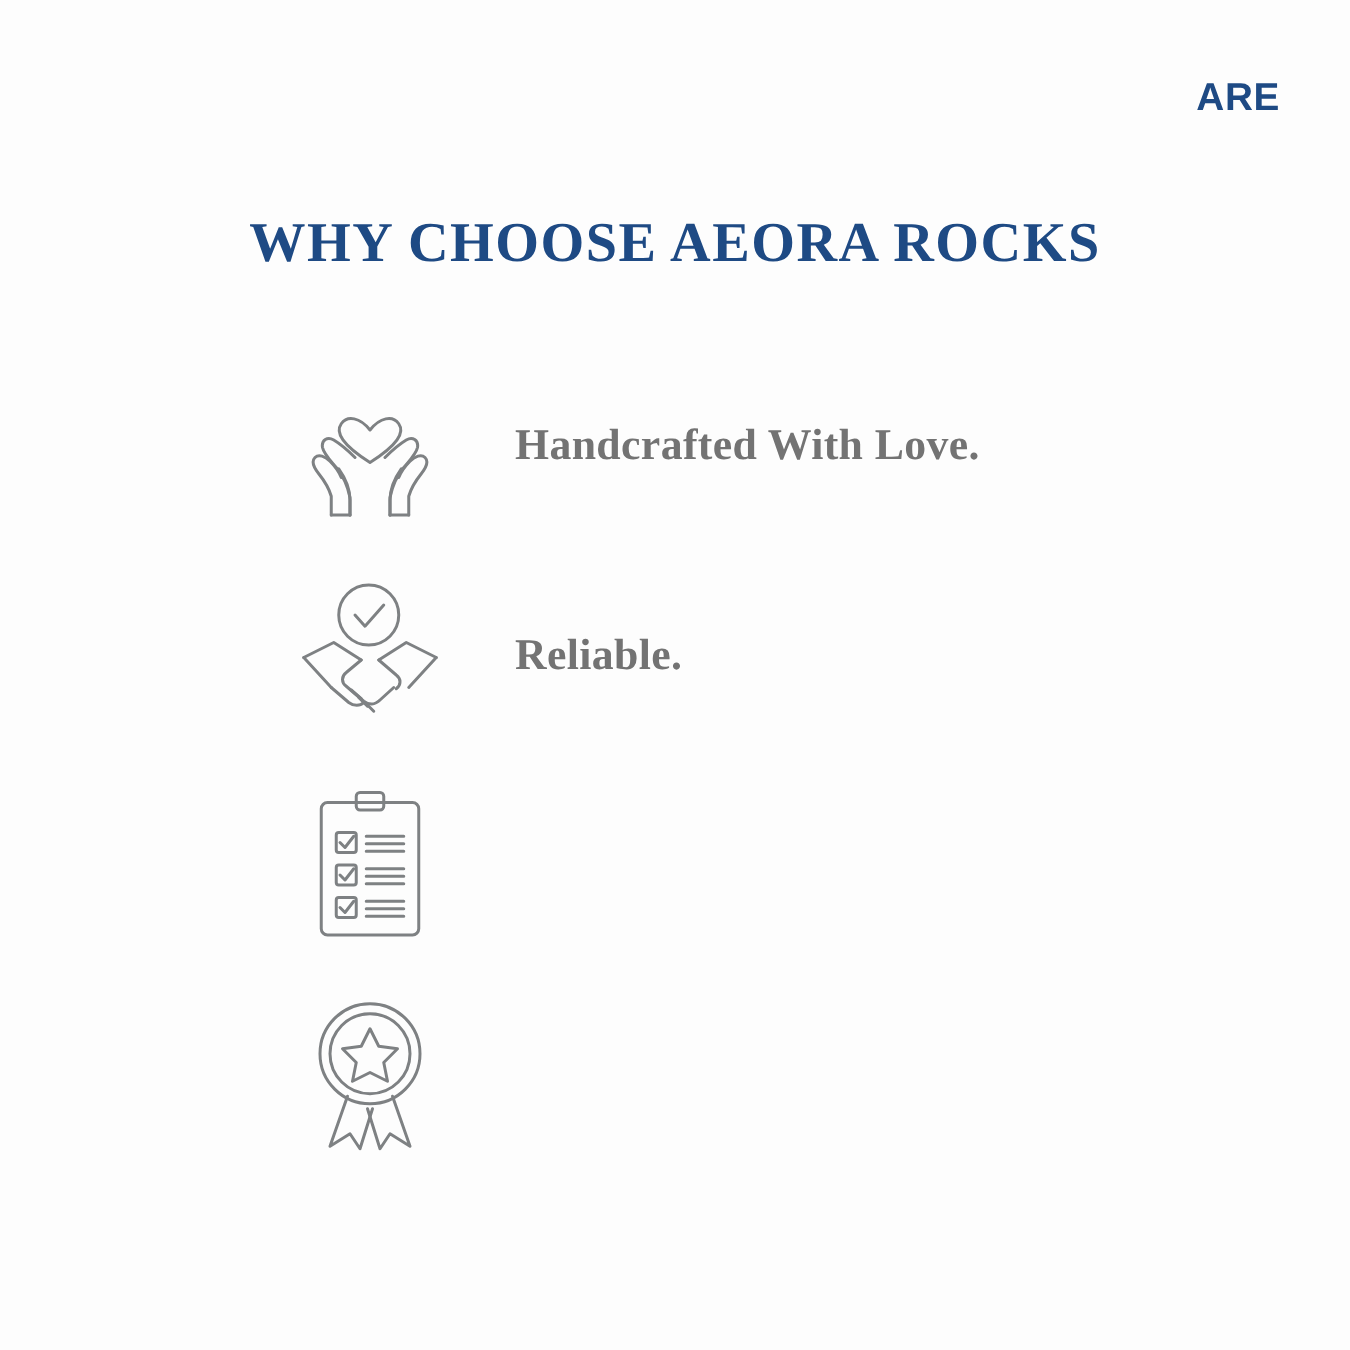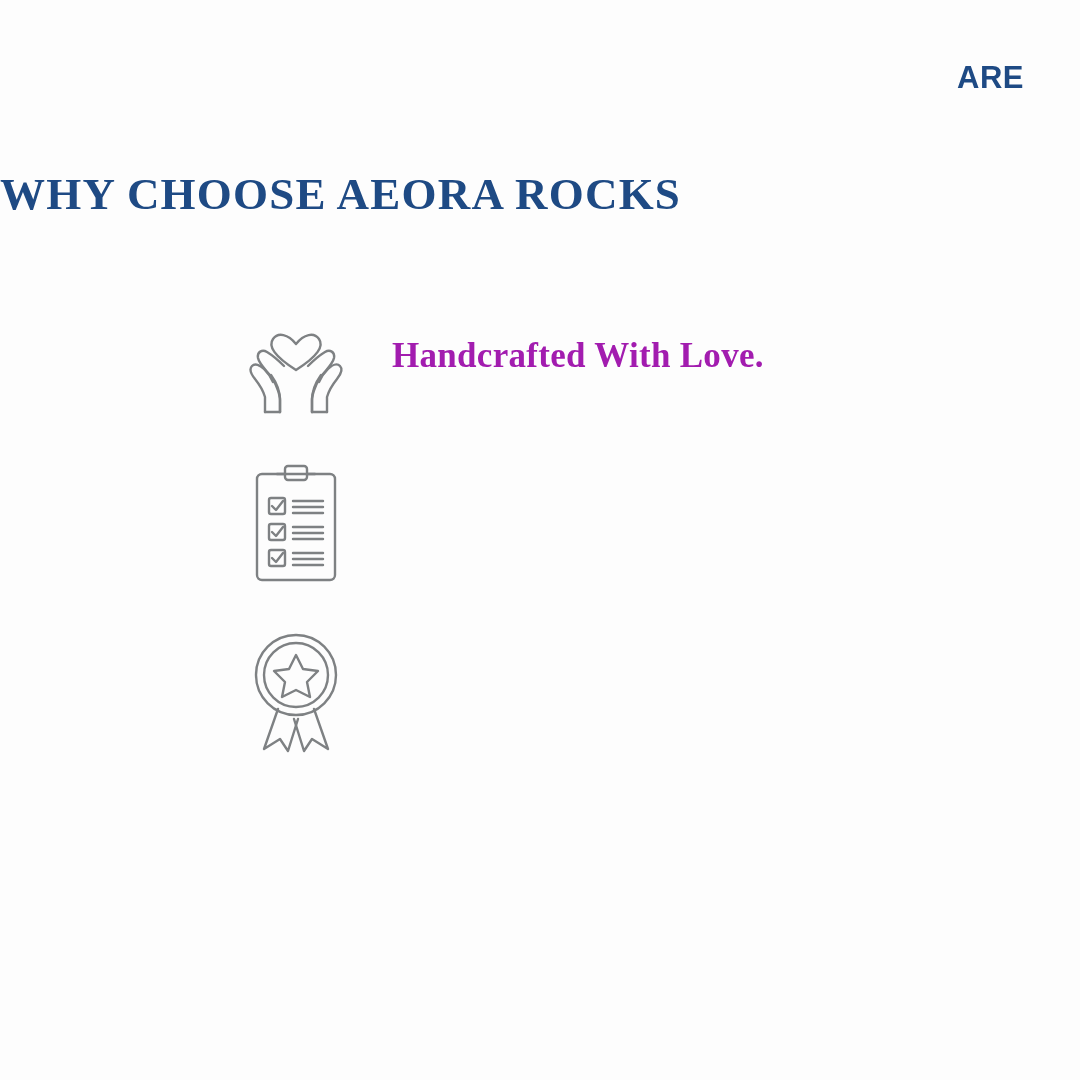--- a/index.html
+++ b/index.html
@@ -39,21 +39,21 @@
     letter-spacing: 0.5px;
     color: #1e4a84;
   }
 
   
   .heading {
     position: absolute;
     top: 168px;
     left: 0;
     width: 1080px;
-    text-align: left;
+    text-align: center;
     font-family: "Liberation Serif", serif;
     font-weight: 700;
     font-size: 45px;
     letter-spacing: 1.2px;
     color: #1e4a84;
   }
 
   
   .features {
     position: absolute;
@@ -75,25 +75,25 @@
     display: flex;
     align-items: center;
     justify-content: center;
   }
 
   .feature-icon svg {
     display: block;
   }
 
   .feature-label {
-    margin-left: 36px;
+    margin-left: 56px;
     font-family: "Liberation Serif", serif;
     font-weight: 700;
     font-size: 35px;
-    color: #a21caf;
+    color: #737373;
     letter-spacing: 0.3px;
   }
 </style>
 </head>
 <body>
 
 <div class="page">
 
   <div class="logo">
     <span class="logo-text">ARE</span>
@@ -117,20 +117,44 @@
           <path d="M72 116 L72 104 C72 94 76 86 81 79"></path>
           <path d="M79 86 C81 81 84 77 88 73 C92 69 97 67 100 70 C103 73 101 78 97 83 C93 88 89 94 87 101 L87 116"></path>
 
           <path d="M25 116 L40 116"></path>
           <path d="M72 116 L87 116"></path>
         </svg>
       </span>
       <span class="feature-label">Handcrafted With Love.</span>
     </div>
 
+    <div class="feature-row">
+      <span class="feature-icon">
+        <svg width="118" height="120" viewBox="0 0 118 120" fill="none" stroke="#7e8183" stroke-width="2.4" stroke-linecap="round" stroke-linejoin="round">
+
+          <circle cx="58" cy="28" r="24"></circle>
+          <path d="M47 28 L55 37 L70 20"></path>
+
+          <path d="M6 62 L30 50 L52 64"></path>
+          <path d="M6 62 L28 86"></path>
+
+          <path d="M112 62 L88 50 L66 64"></path>
+          <path d="M112 62 L90 86"></path>
+
+          <path d="M52 64 L40 74 C36 77 36 82 40 85 L54 97 C58 100 63 100 67 96 L78 86"></path>
+          <path d="M66 64 L80 76 C84 79 84 84 80 87"></path>
+
+          <path d="M44 88 L52 95"></path>
+          <path d="M50 94 L57 101"></path>
+          <path d="M56 99 L62 105"></path>
+          <path d="M28 86 L42 98 C46 101 51 101 54 98"></path>
+        </svg>
+      </span>
+      <span class="feature-label">Reliable.</span>
+    </div>
 
     <div class="feature-row">
       <span class="feature-icon">
         <svg width="98" height="124" viewBox="0 0 98 124" fill="none" stroke="#7e8183" stroke-width="2.4" stroke-linecap="round" stroke-linejoin="round">
 
           <rect x="10" y="12" width="78" height="106" rx="5"></rect>
 
           <rect x="38" y="4" width="22" height="14" rx="3"></rect>
           <path d="M30 12 L38 12 M60 12 L68 12"></path>
 

